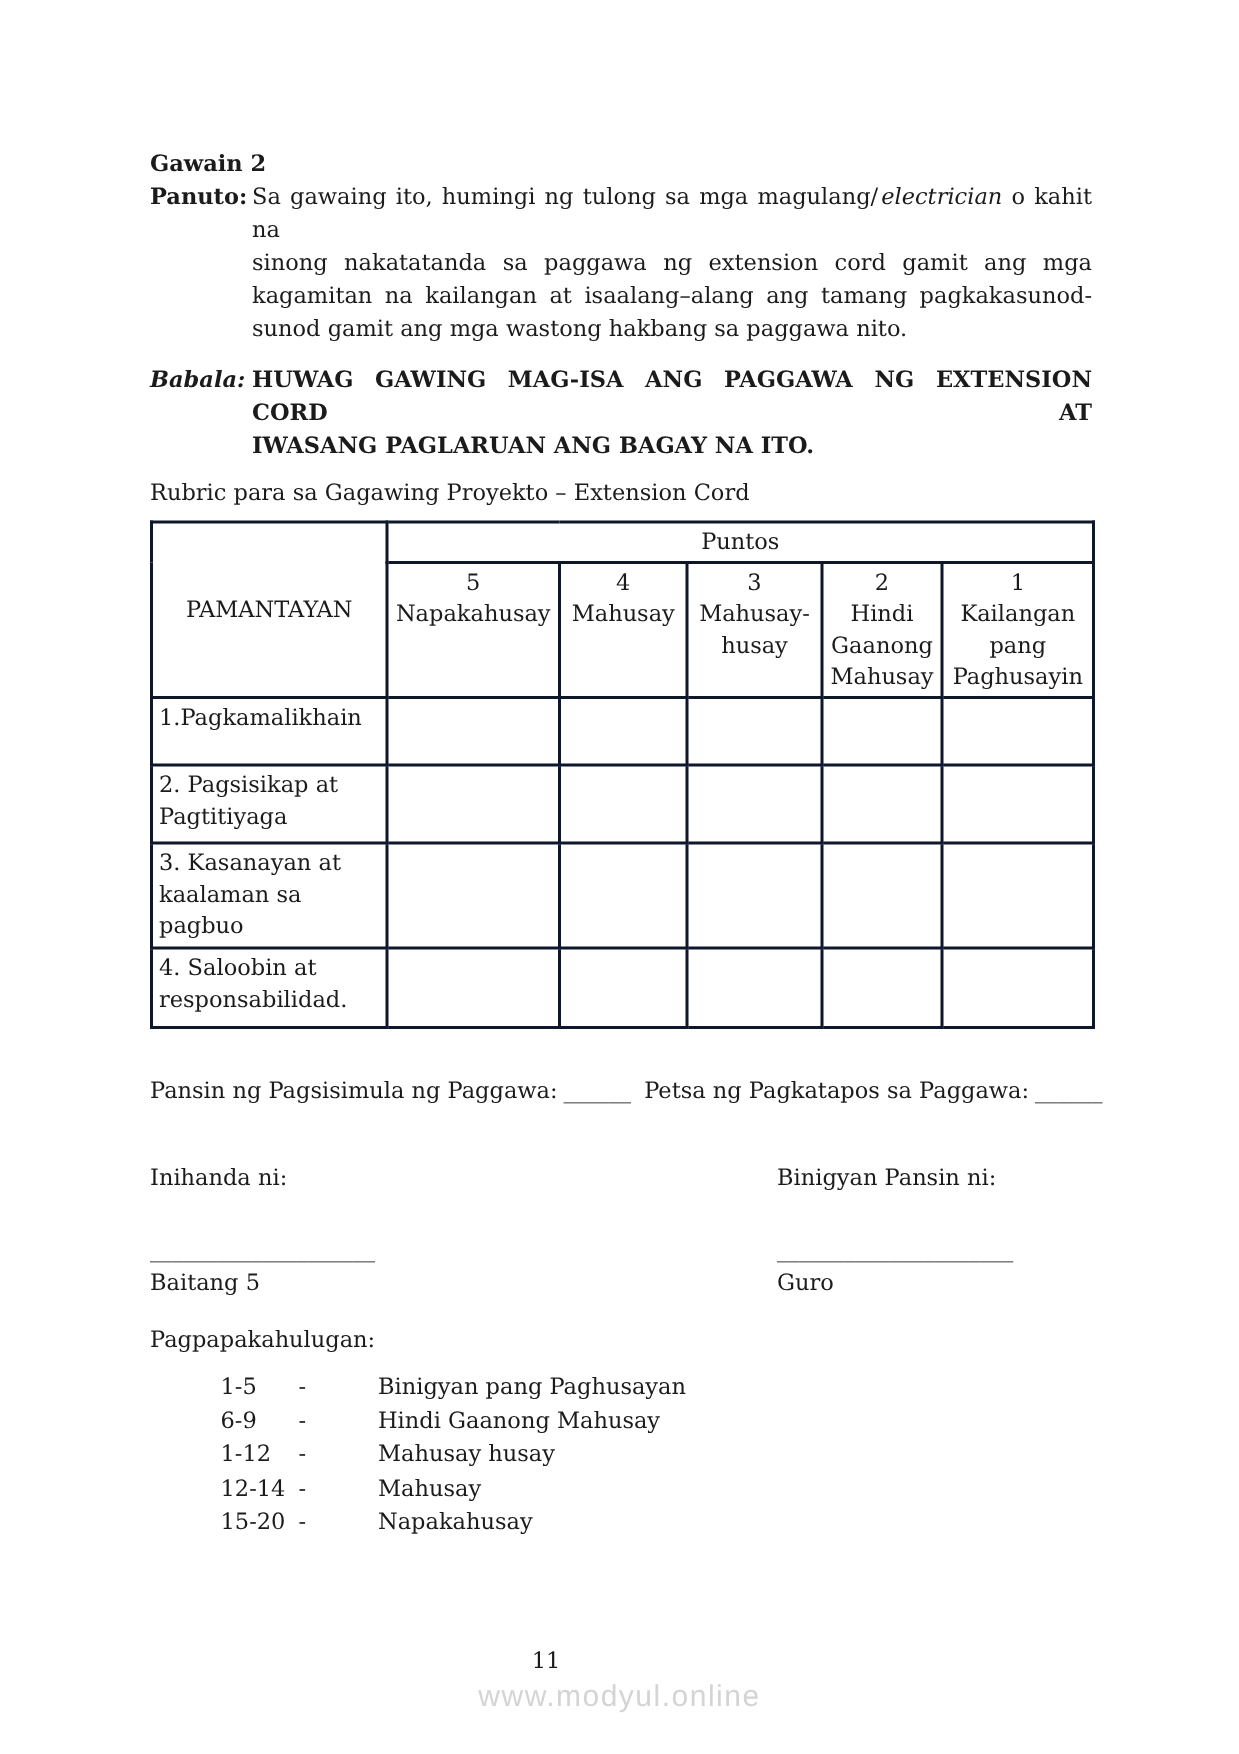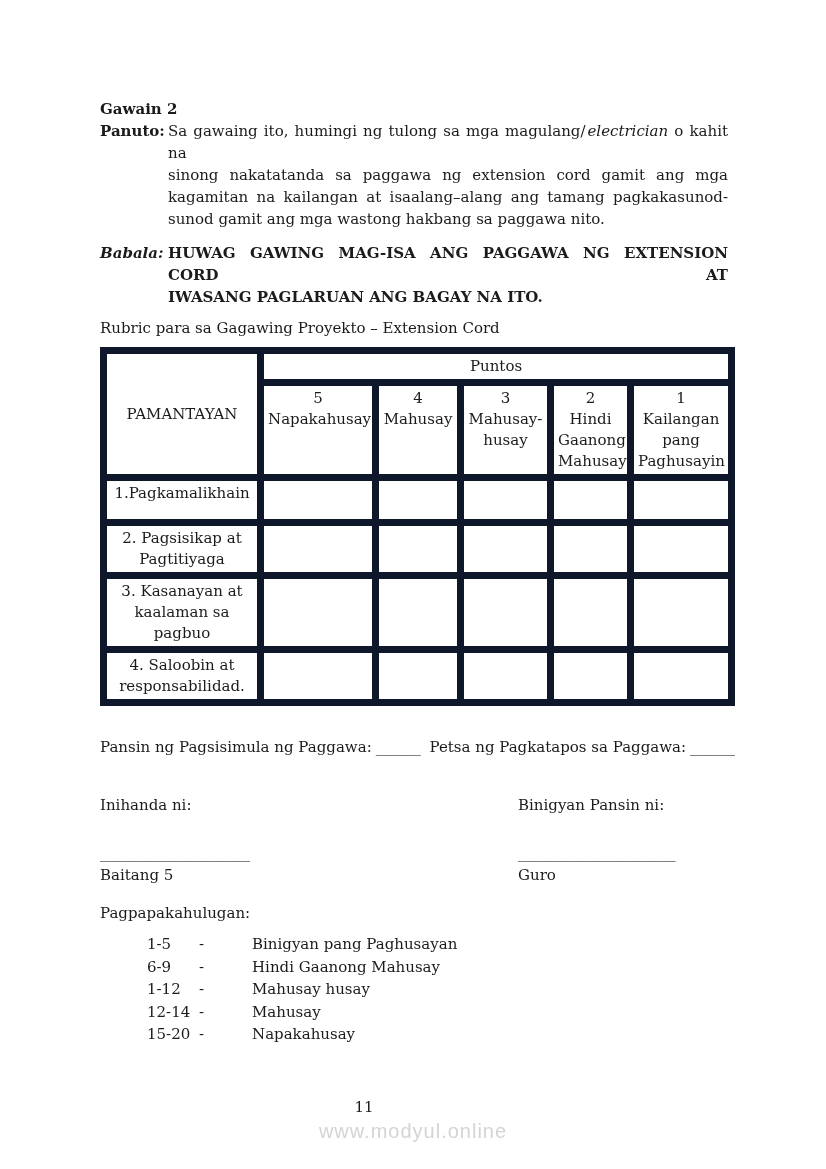--- a/index.html
+++ b/index.html
@@ -33,30 +33,30 @@
   .caption { margin-top: 9px; line-height: 22px; }
 
   
   table.rubric {
     margin-top: 8px;
     border-collapse: collapse;
     table-layout: fixed;
     width: 628px;
   }
   table.rubric th, table.rubric td {
-    border: 7px solid #0f172a;
+    border: 2px solid #0f172a;
     font-weight: normal;
     font-size: 15px;
     line-height: 21px;
     padding: 2px 4px;
   }
   th.criteria-head { text-align: center; vertical-align: middle; }
   th.points-head { height: 24px; text-align: center; vertical-align: middle; }
   th.level { height: 82px; text-align: center; vertical-align: top; padding-top: 3px; }
-  td.crit { text-align: center; vertical-align: top; padding: 5px 6px; border-radius: 21px; }
+  td.crit { text-align: left; vertical-align: top; padding: 5px 6px; border-radius: 21px; }
   td.score-cell { background: #ffffff; }
   tr.r1 { height: 45px; }
   tr.r2 { height: 52px; }
   tr.r3 { height: 70px; }
   tr.r4 { height: 53px; }
 
   .dates-line { margin-top: 30px; line-height: 22px; white-space: nowrap; }
   .dates-line span { margin-right: 4px; }
 
   .sig-row { display: flex; line-height: 22px; gap: 16px; }

